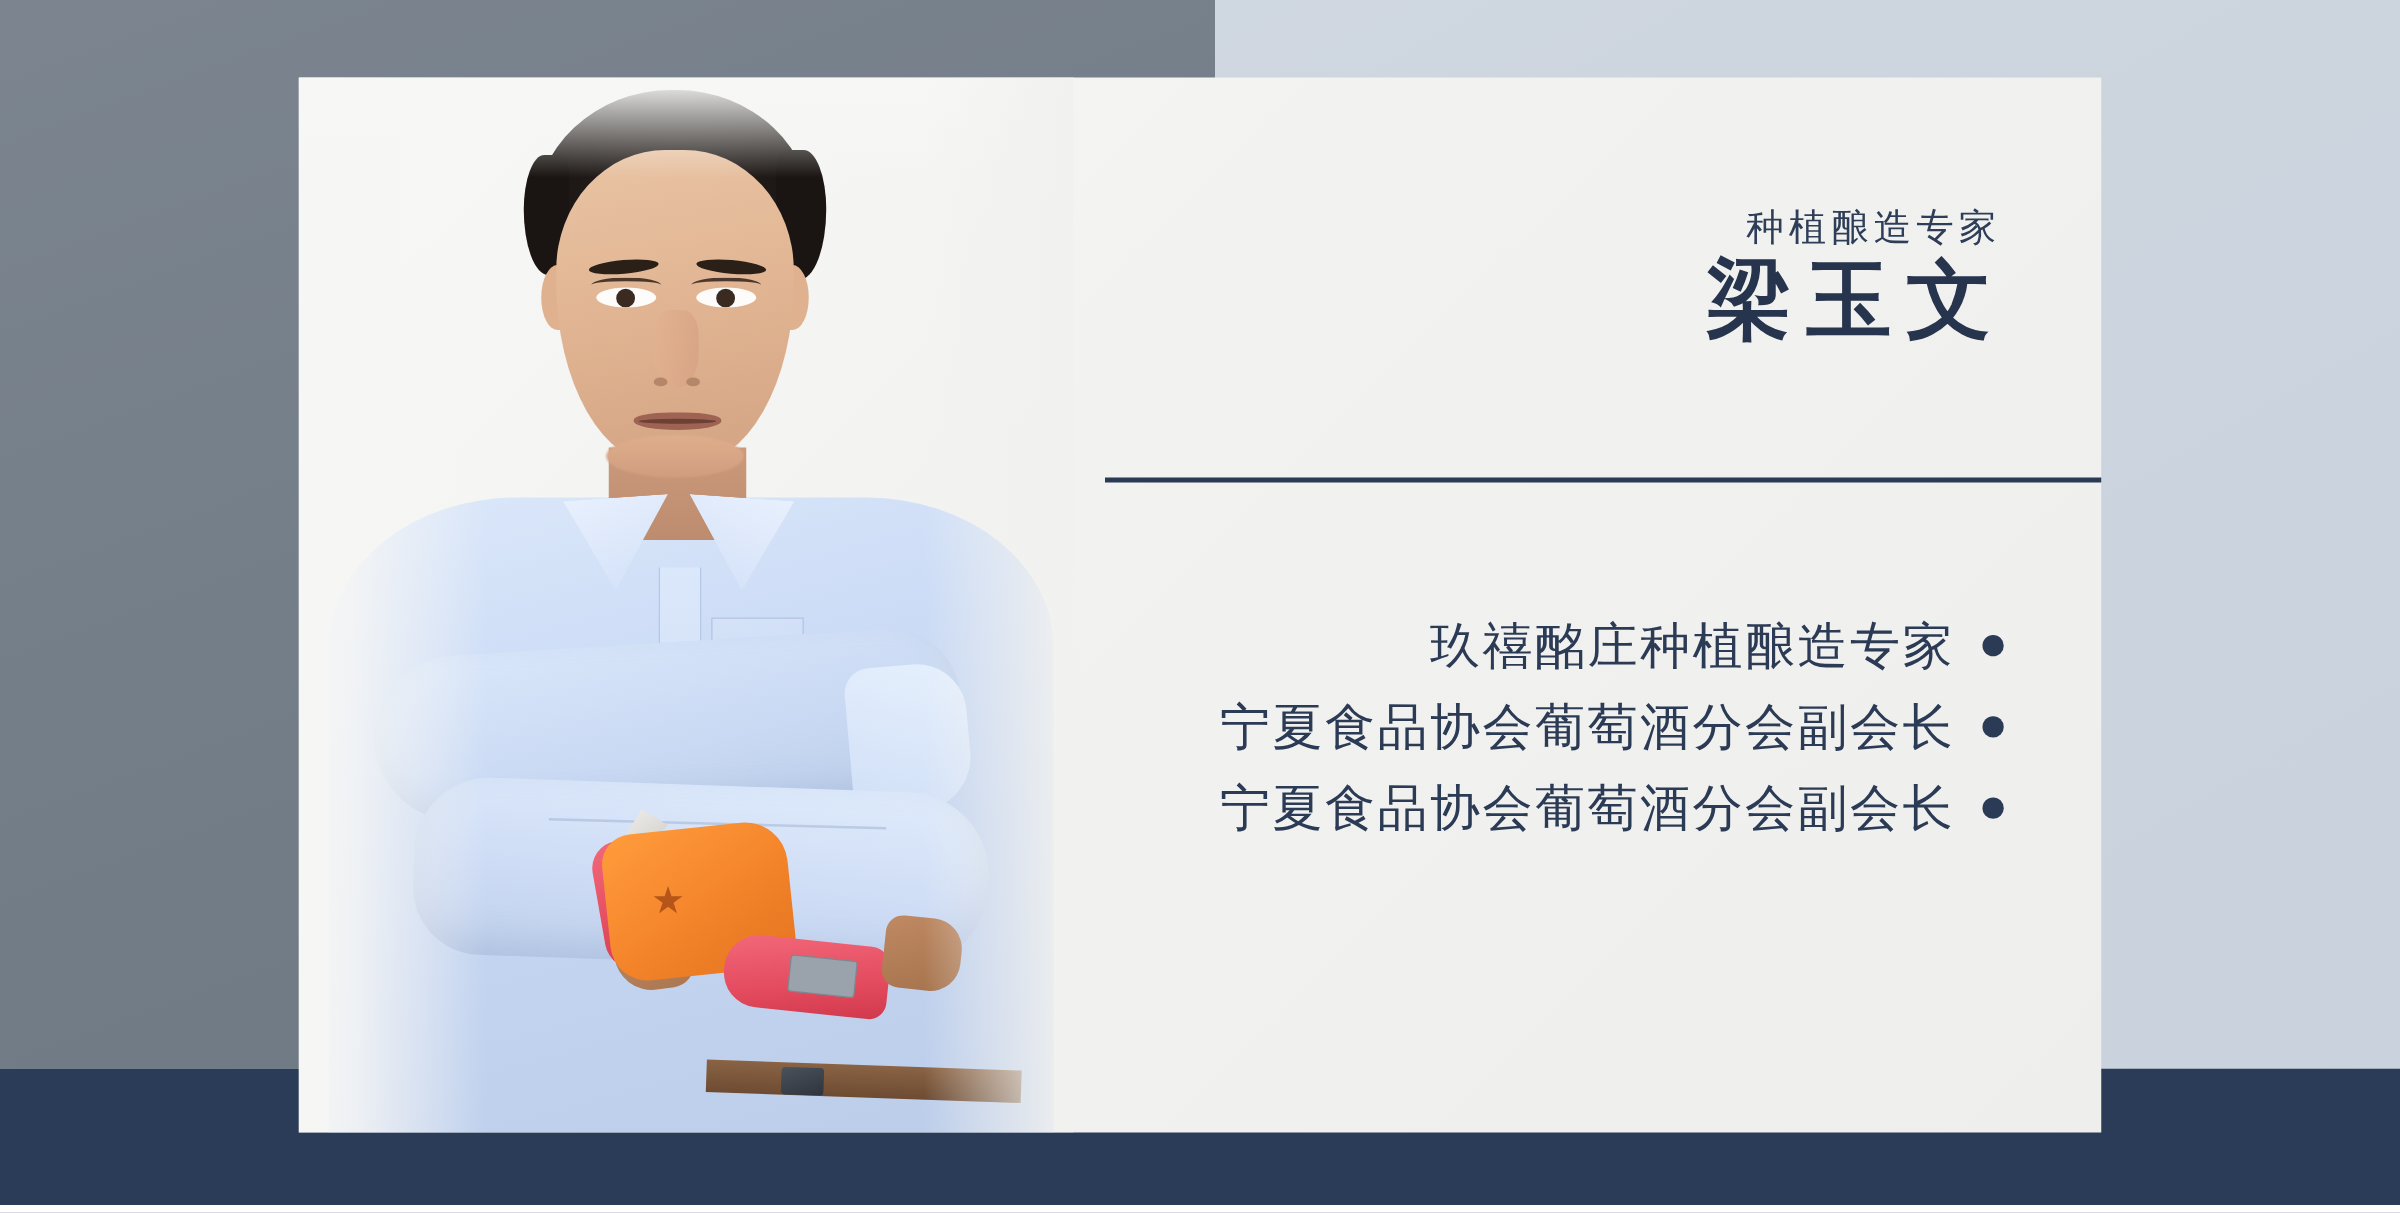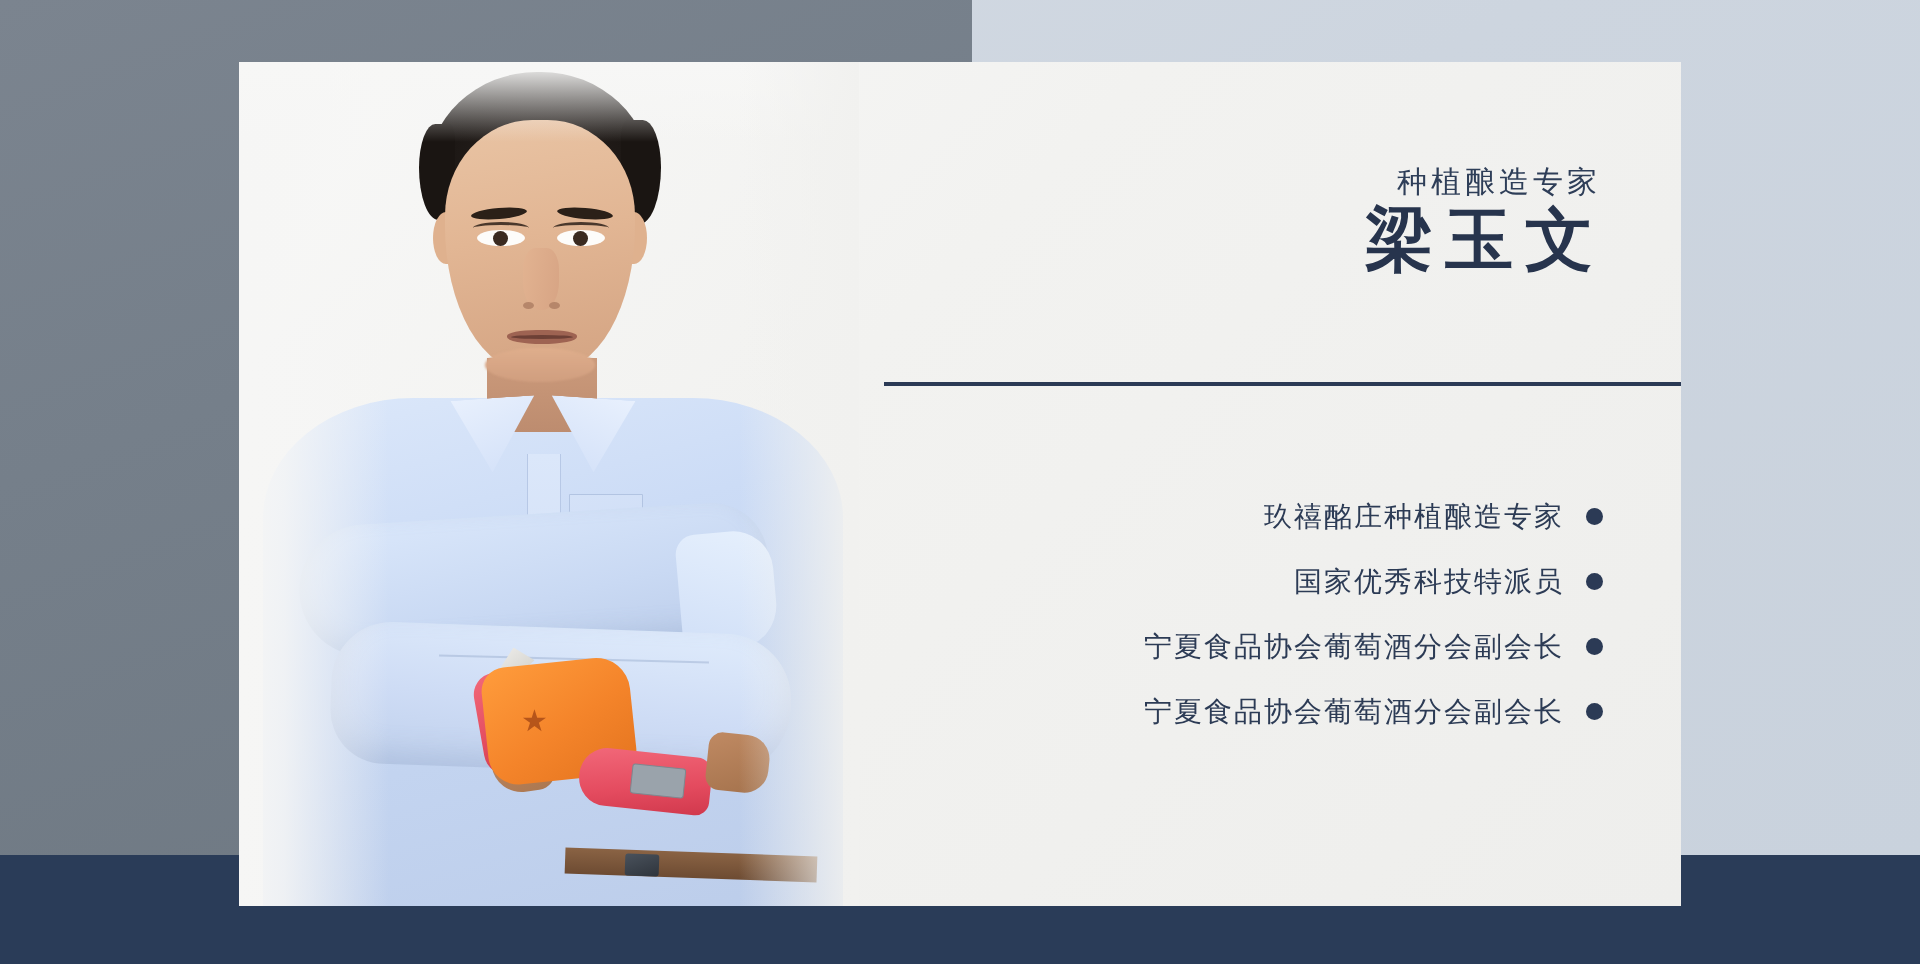--- a/index.html
+++ b/index.html
@@ -323,21 +323,21 @@
     list-style:none;
   }
   .cred-item{
     display:flex;
     align-items:center;
     justify-content:flex-end;
     height:65px;
     white-space:nowrap;
   }
   .cred-text{
-    font-size:28px;
+    font-size:40px;
     letter-spacing:2px;
     color:#2c3b55;
     font-family:Liberation Sans, sans-serif;
   }
   .cred-bullet{
     width:17px; height:17px;
     border-radius:50%;
     background:#2b3a55;
     margin-left:22px;
     flex:0 0 auto;
@@ -409,24 +409,20 @@
       <div class="name">梁玉文</div>
 
       <div class="divider"></div>
 
       <ul class="cred-list">
         <li class="cred-item">
           <span class="cred-text">玖禧酩庄种植酿造专家</span>
           <span class="cred-bullet"></span>
         </li>
         <li class="cred-item">
-          <span class="cred-text">国家优秀科技特派员</span>
-          <span class="cred-bullet"></span>
-        </li>
-        <li class="cred-item">
           <span class="cred-text">宁夏食品协会葡萄酒分会副会长</span>
           <span class="cred-bullet"></span>
         </li>
         <li class="cred-item">
           <span class="cred-text">宁夏食品协会葡萄酒分会副会长</span>
           <span class="cred-bullet"></span>
         </li>
       </ul>
 
     </div>

